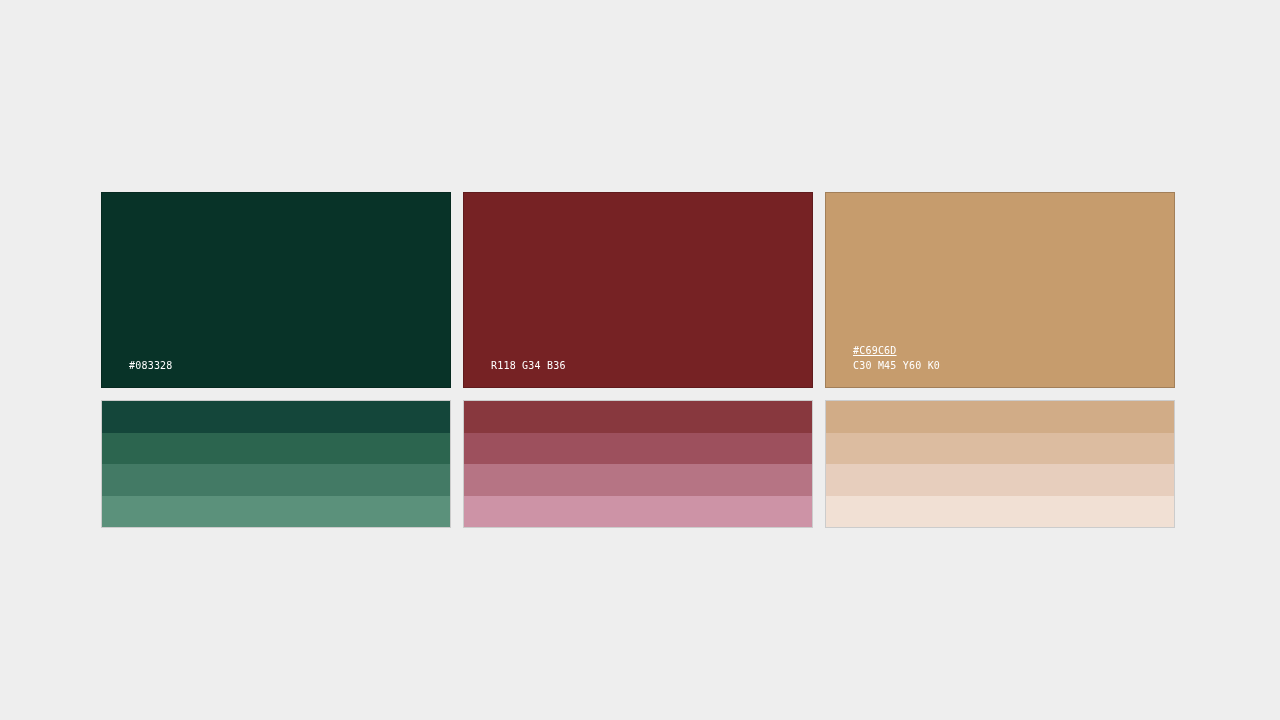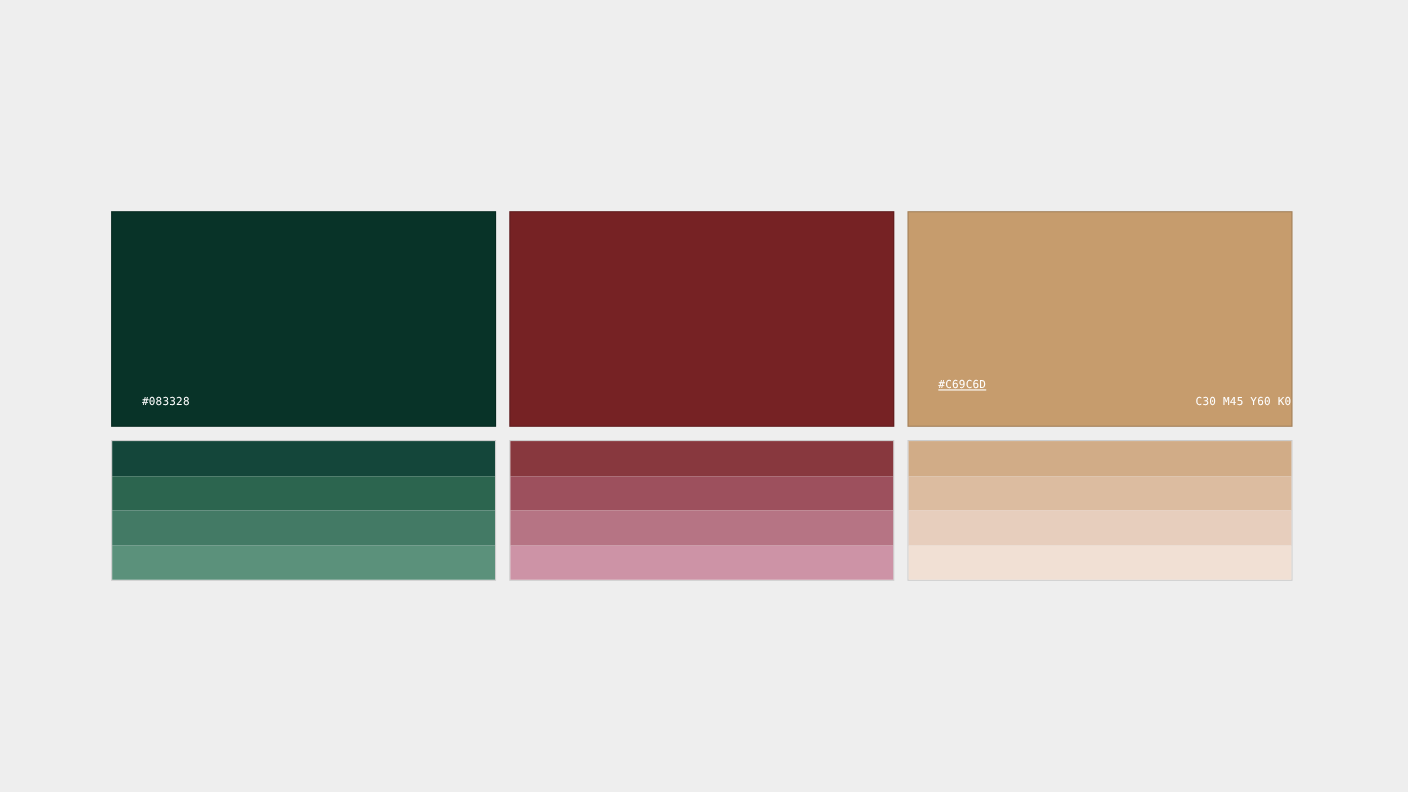--- a/index.html
+++ b/index.html
@@ -86,35 +86,36 @@
       <div class="tint-band" style="background-color: rgb(20, 70, 58);"></div>
       <div class="tint-band" style="background-color: rgb(44, 101, 79);"></div>
       <div class="tint-band" style="background-color: rgb(67, 122, 101);"></div>
       <div class="tint-band" style="background-color: rgb(91, 145, 123);"></div>
     </div>
   </div>
 
   <div class="palette-column">
     <div class="swatch-main" style="background-color: rgb(118, 34, 36);">
       <div class="swatch-info">
+        <span class="info-line" style="color: rgb(255, 255, 255);">R118 G34 B36</span>
       </div>
     </div>
     <div class="tint-strip">
       <div class="tint-band" style="background-color: rgb(136, 56, 62);"></div>
       <div class="tint-band" style="background-color: rgb(157, 80, 93);"></div>
       <div class="tint-band" style="background-color: rgb(182, 116, 132);"></div>
       <div class="tint-band" style="background-color: rgb(205, 147, 166);"></div>
     </div>
   </div>
 
   <div class="palette-column">
     <div class="swatch-main" style="background-color: rgb(198, 156, 109);">
       <div class="swatch-info">
         <span class="info-line" style="color: rgb(255, 255, 255); text-decoration: underline;">#C69C6D</span>
-        <span class="info-line" style="color: rgb(255, 255, 255); text-align: right;">C30 M45 Y60 K0</span>
+        <span class="info-line" style="color: rgb(255, 255, 255);">C30 M45 Y60 K0</span>
       </div>
     </div>
     <div class="tint-strip">
       <div class="tint-band" style="background-color: rgb(209, 172, 135);"></div>
       <div class="tint-band" style="background-color: rgb(220, 188, 160);"></div>
       <div class="tint-band" style="background-color: rgb(231, 206, 189);"></div>
       <div class="tint-band" style="background-color: rgb(241, 224, 212);"></div>
     </div>
   </div>
 

